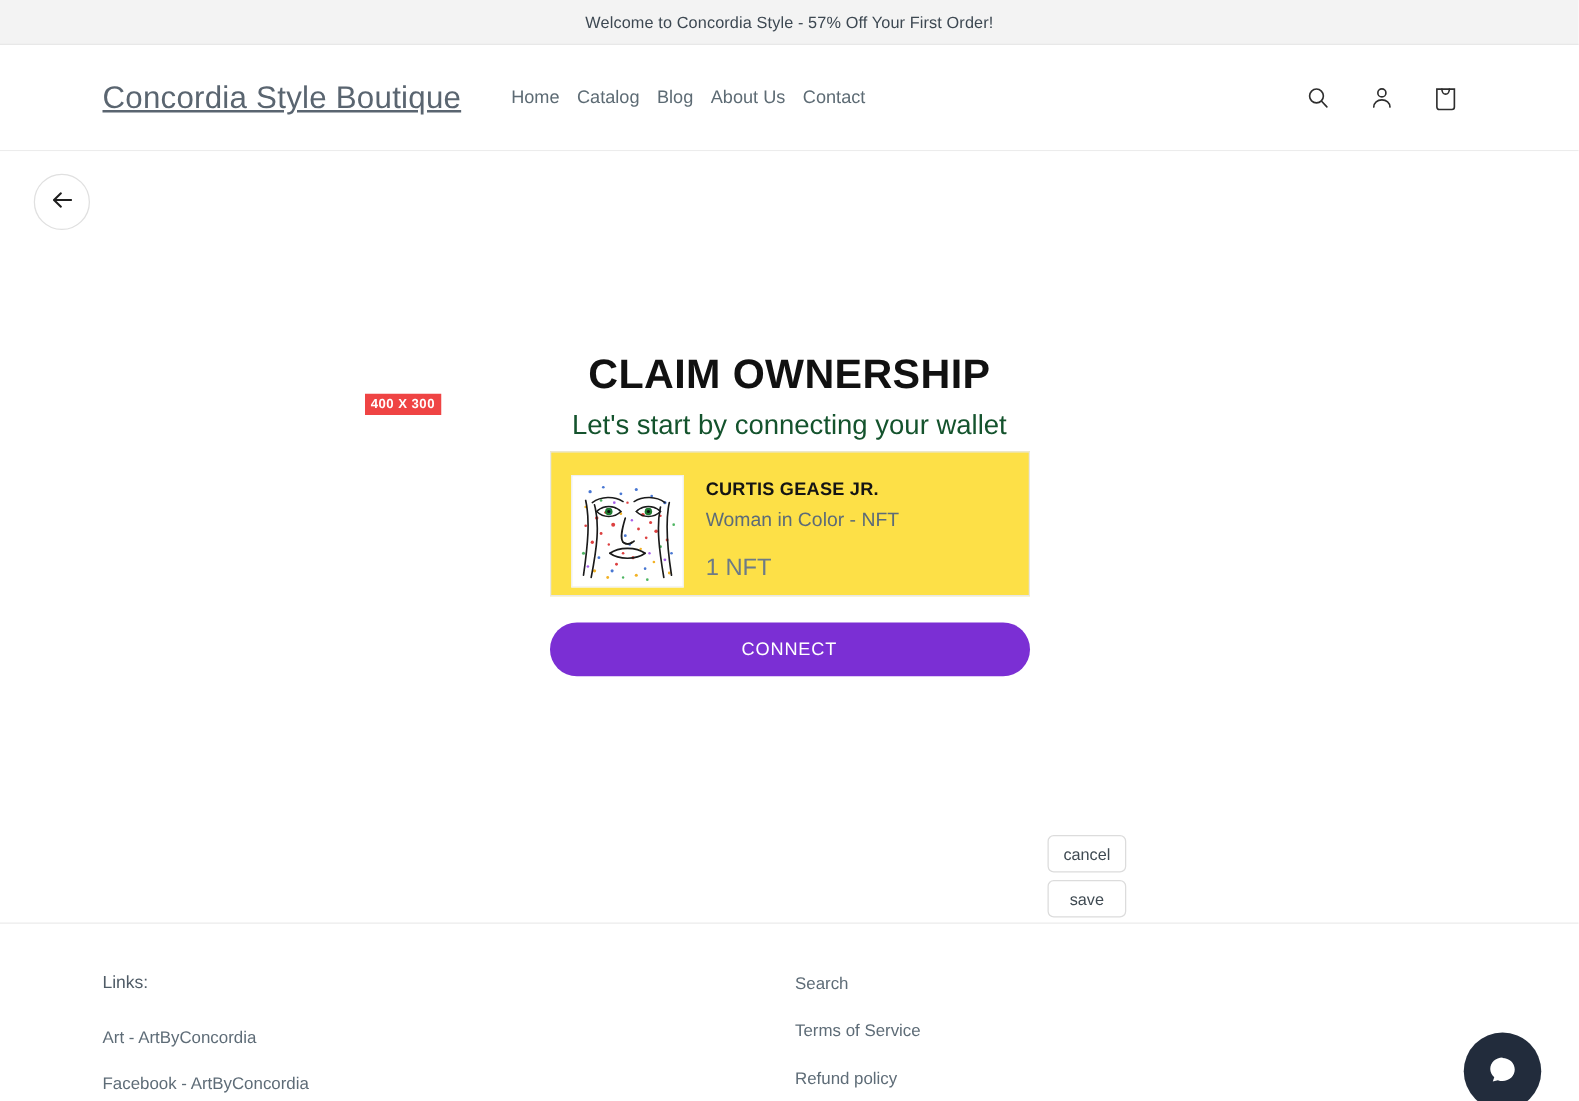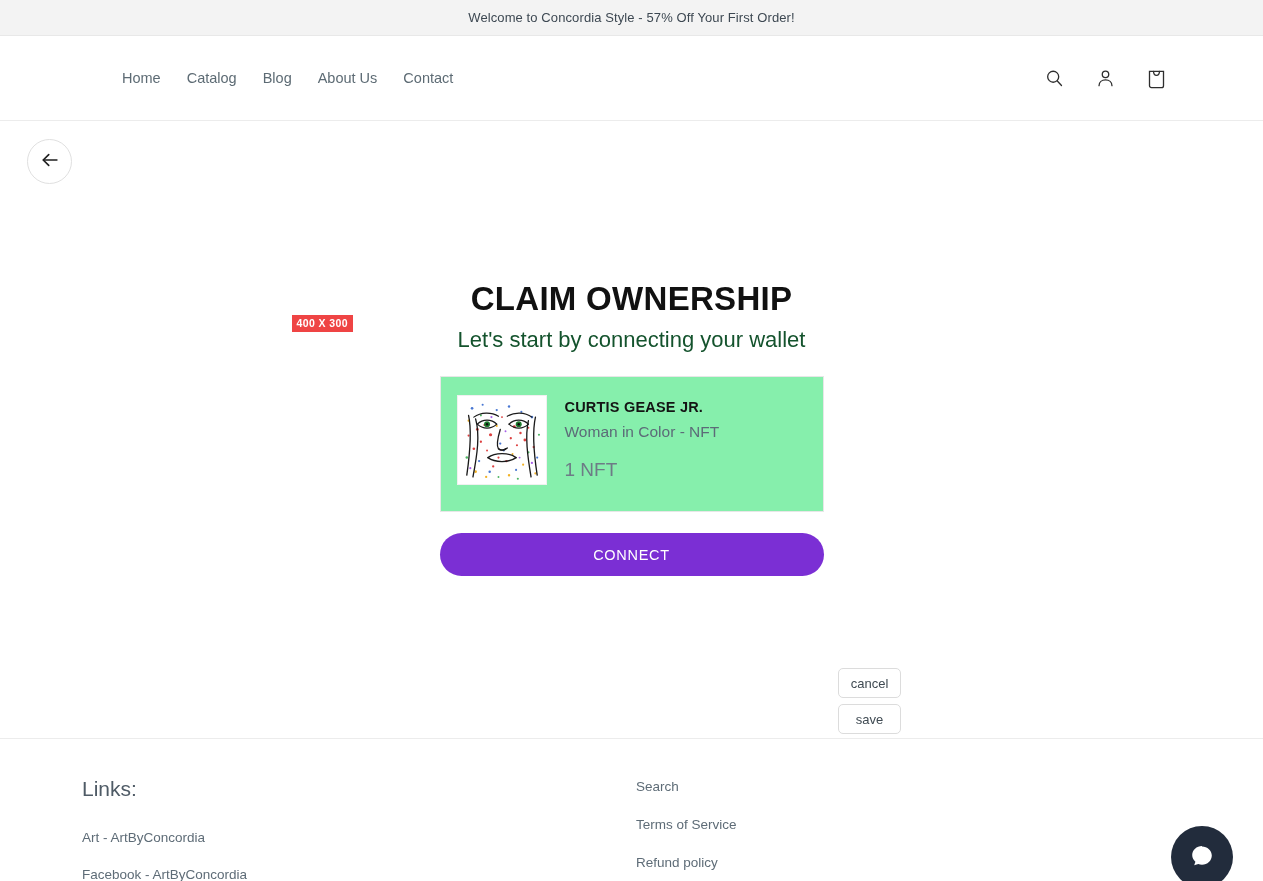--- a/index.html
+++ b/index.html
@@ -42,21 +42,21 @@
   .brand {
     font-size: 25px;
     color: #5a6570;
     font-weight: 400;
     letter-spacing: .2px;
     white-space: nowrap;
   }
   .main-nav {
     display: flex;
     align-items: center;
-    gap: 26px;
+    gap: 14px;
     margin-left: 40px;
   }
   .nav-link {
     font-size: 14.5px;
     color: #5d6b74;
     text-decoration: none;
     white-space: nowrap;
   }
   .header-actions {
     margin-left: auto;
@@ -133,28 +133,28 @@
     color: #ffffff;
     font-size: 10.5px;
     font-weight: 700;
     letter-spacing: .4px;
     padding: 3px 5px;
     line-height: 1;
     white-space: nowrap;
   }
 
   .nft-card {
-    margin-top: 23px;
+    margin-top: 8px;
     border: 1px solid #e7e7e7;
-    background: #86efac;
+    background: #fde047;
     display: flex;
     align-items: flex-start;
     padding: 18px 16px;
     gap: 18px;
-    height: 136px;
+    height: 116px;
   }
   .nft-thumb {
     width: 90px;
     height: 90px;
     flex: 0 0 90px;
     border: 1px solid #f0f0f0;
     overflow: hidden;
     background: #ffffff;
   }
   .nft-thumb svg { display: block; width: 100%; height: 100%; }
@@ -223,21 +223,21 @@
     background: #ffffff;
     position: relative;
     padding: 38px 0 0 0;
   }
   .footer-inner {
     display: flex;
     padding: 0 82px;
   }
   .footer-col-links { width: 554px; }
   .footer-heading {
-    font-size: 21px;
+    font-size: 14px;
     color: #4f5b66;
     margin: 0 0 29px 0;
     font-weight: 400;
   }
   .footer-link {
     display: block;
     font-size: 13.5px;
     color: #5e6c77;
     text-decoration: none;
     margin-bottom: 21px;
@@ -263,20 +263,21 @@
   }
 </style>
 </head>
 <body>
 
 <div class="announcement-bar">
   <span class="announcement-text">Welcome to Concordia Style - 57% Off Your First Order!</span>
 </div>
 
 <header class="site-header">
+  <a class="brand" href="#">Concordia Style Boutique</a>
 
   <nav class="main-nav">
     <a class="nav-link" href="#">Home</a>
     <a class="nav-link" href="#">Catalog</a>
     <a class="nav-link" href="#">Blog</a>
     <a class="nav-link" href="#">About Us</a>
     <a class="nav-link" href="#">Contact</a>
   </nav>
 
   <div class="header-actions">

